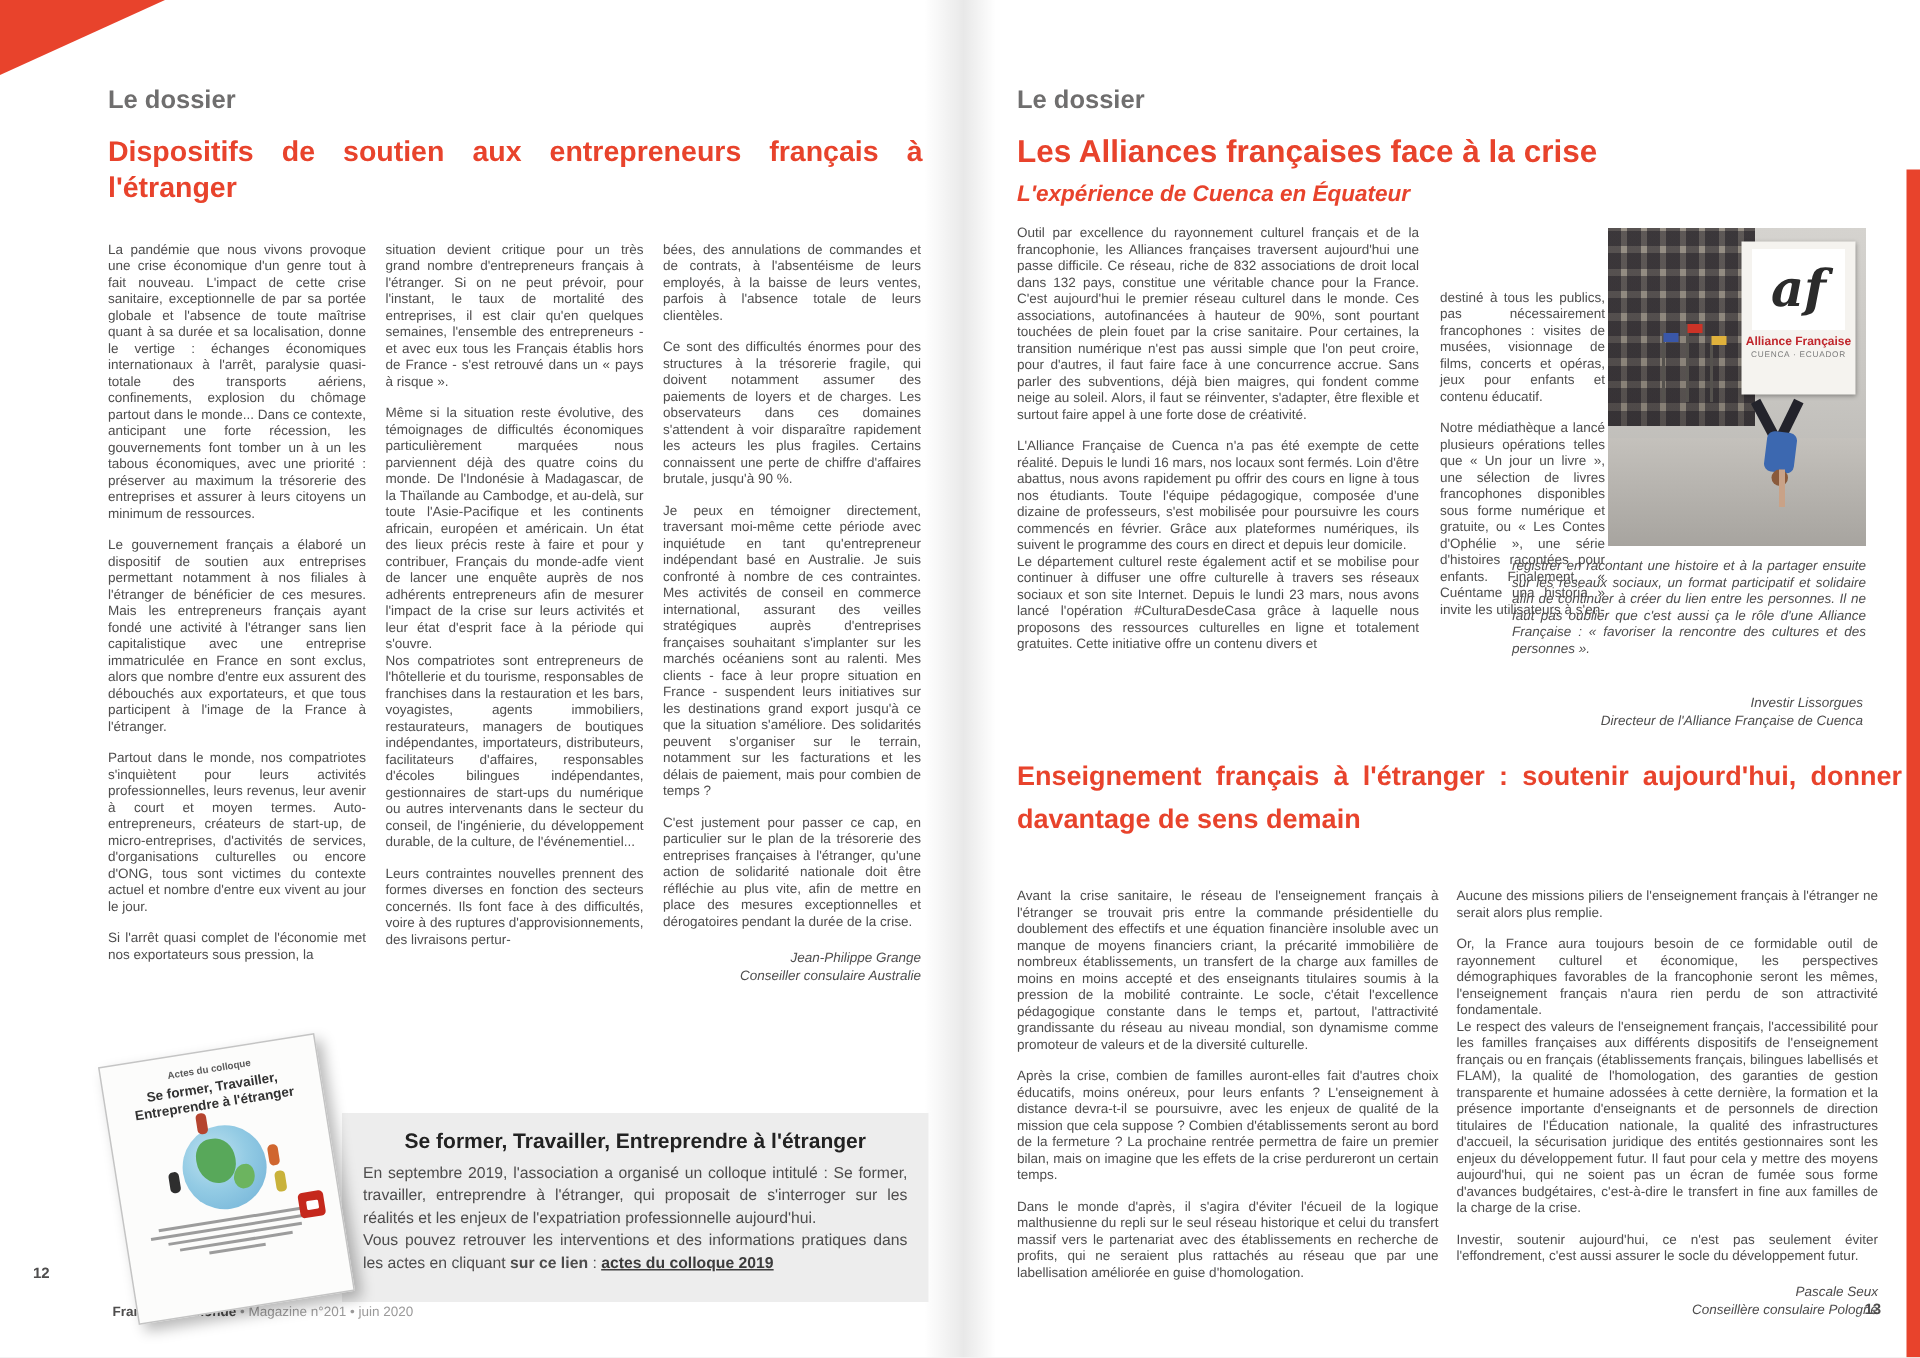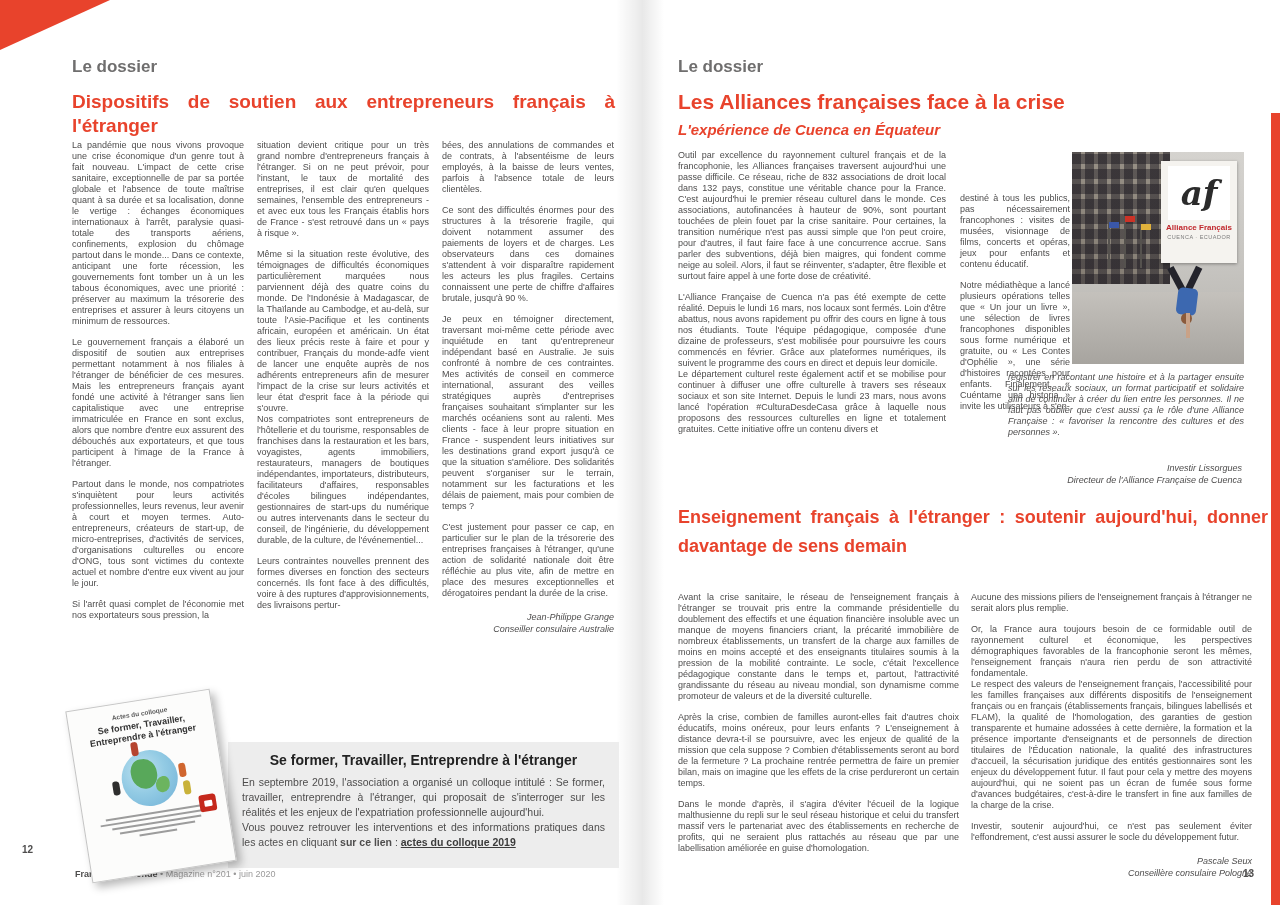--- a/index.html
+++ b/index.html
@@ -16,21 +16,21 @@
   .section-label{position:absolute;font-size:17px;font-weight:bold;color:#6f6e6e;}
   .art-title{position:absolute;color:#e8432c;font-weight:bold;text-align:justify;}
   .art-subtitle{position:absolute;color:#e8432c;font-weight:bold;font-style:italic;font-size:15px;}
 
   .body-text p{margin:0 0 10px;text-align:justify;font-size:9px;line-height:11px;color:#4e4d4d;}
   .body-text p.mb0{margin-bottom:0;}
   .sig{text-align:right;font-style:italic;font-size:9px;line-height:12px;color:#4e4d4d;margin-top:12px;}
 
   
   .l-title{left:72px;top:90px;width:543px;font-size:19px;line-height:1.28;}
-  .l-cols{position:absolute;left:72px;top:140px;width:543px;display:flex;gap:13px;}
+  .l-cols{position:absolute;left:72px;top:161px;width:543px;display:flex;gap:13px;}
   .l-cols .col{width:172px;}
 
   .info-box{position:absolute;left:228px;top:742px;width:391px;height:126px;background:#ededed;box-sizing:border-box;padding:10px 14px 8px 14px;}
   .info-box .ib-title{font-size:14px;font-weight:bold;color:#222;text-align:center;margin-bottom:7px;}
   .info-box .ib-body{font-size:10.5px;line-height:15px;color:#4e4d4d;text-align:justify;}
   .info-box a{color:#3c3c3c;font-weight:bold;}
   .ib-bold{font-weight:bold;}
 
   
   .booklet{position:absolute;left:78px;top:699px;width:146px;height:174px;background:#fcfcfb;
@@ -198,21 +198,21 @@
       <div class="ph-flag flag2">
           <i></i>
         </div>
       <div class="ph-flag flag3">
           <i></i>
         </div>
       <div class="ph-sign">
         <div class="af-box">
             <span>af</span>
           </div>
-        <div class="sign-name">Alliance Français</div>
+        <div class="sign-name">Alliance Française</div>
         <div class="sign-city">CUENCA · ECUADOR</div>
       </div>
       <div class="ph-person">
         <div class="pp-leg1"></div>
           <div class="pp-leg2"></div>
         <div class="pp-torso"></div>
           <div class="pp-head"></div>
           <div class="pp-arm"></div>
       </div>
     </div>

